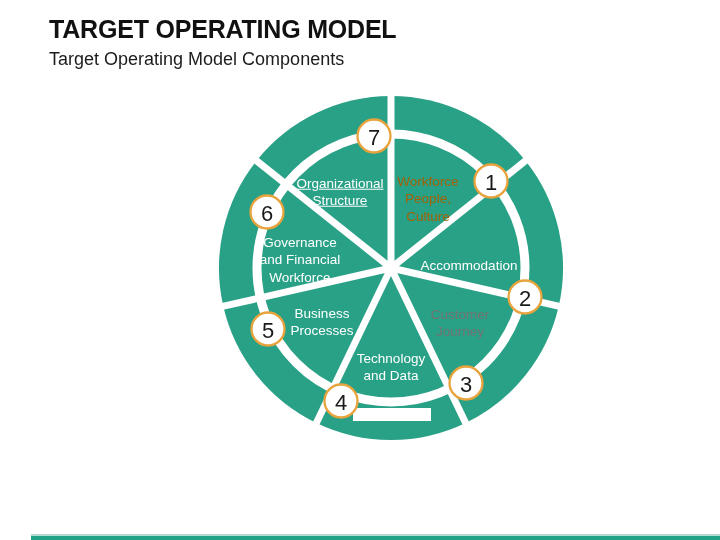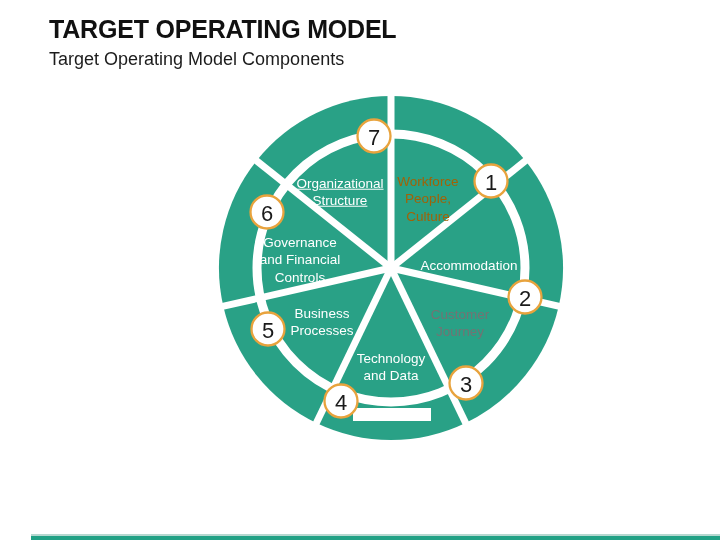--- a/index.html
+++ b/index.html
@@ -106,20 +106,20 @@
 Culture</div>
         <div class="sector-label" style="left: 438px; top: 266px; color: rgb(255, 255, 255);">Accommodation</div>
         <div class="sector-label" style="left: 429px; top: 323px; color: #737373;">Customer
 Journey</div>
         <div class="sector-label" style="left: 360px; top: 367px; color: rgb(255, 255, 255);">Technology
 and Data</div>
         <div class="sector-label" style="left: 291px; top: 322px; color: rgb(255, 255, 255);">Business
 Processes</div>
         <div class="sector-label" style="left: 269px; top: 260px; color: rgb(255, 255, 255);">Governance
 and Financial
-Controls</div>
+Workforce</div>
         <div class="sector-label" style="left: 309px; top: 192px; color: rgb(255, 255, 255); text-decoration: underline;">Organizational
 Structure</div>
       </div>
   </div>
 
   <div class="footer-bar" style="background: rgb(33, 161, 133);"></div>
 </div>
 
 </body></html>

